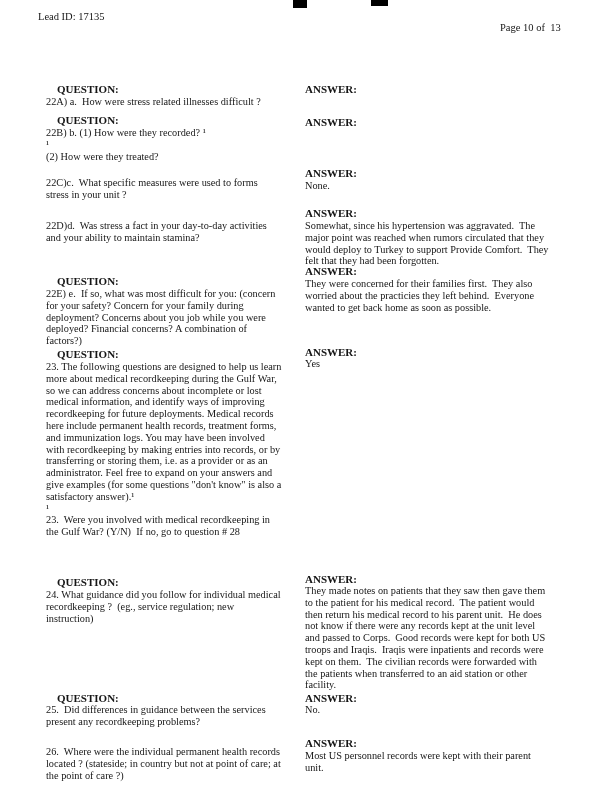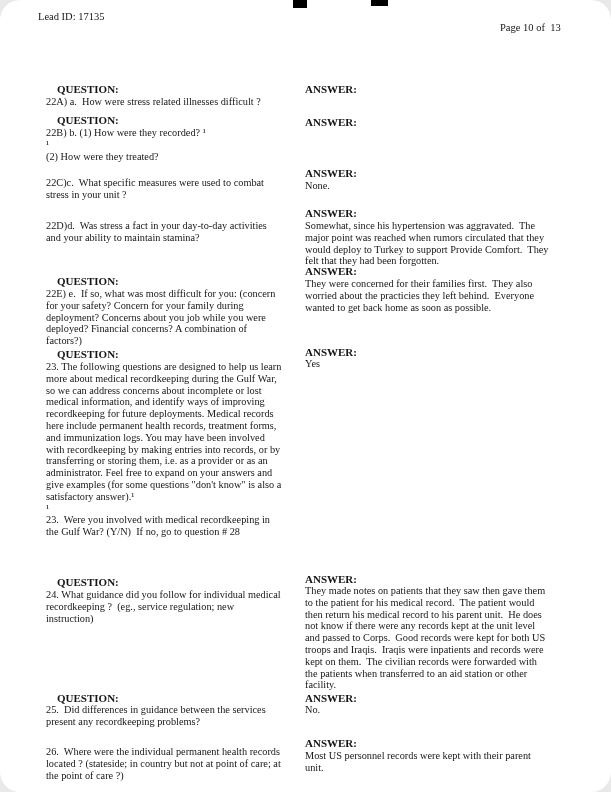--- a/index.html
+++ b/index.html
@@ -6,21 +6,20 @@
   html, body { background: #e9e9e9; }
   .page {
     position: relative;
     width: 611px;
     height: 792px;
     background: #ffffff;
     font-family: "Liberation Serif", serif;
     color: #161616;
     overflow: hidden;
     margin: 0 auto;
-    border-radius: 20px;
   }
   .hdr-lead {
     position: absolute; left: 38px; top: 11px;
     font-size: 10.5px; white-space: pre;
   }
   .hdr-page {
     position: absolute; left: 500px; top: 22px;
     font-size: 10.5px; white-space: pre; text-align: center;
   }
   .mark { position: absolute; background: #000; }
@@ -62,21 +61,21 @@
 
   <section>
     <div class="lbl qcol" style="top:114px">QUESTION:</div>
     <div class="txt qtxt" style="top:127px">22B) b. (1) How were they recorded? ¹
 ¹
 (2) How were they treated?</div>
     <div class="lbl acol" style="top:116px">ANSWER:</div>
   </section>
 
   <section>
-    <div class="txt qtxt" style="top:177px">22C)c.  What specific measures were used to combat
+    <div class="txt qtxt" style="top:177px">22C)c.  What specific measures were used to forms
 stress in your unit ?</div>
     <div class="lbl acol" style="top:167px">ANSWER:</div>
     <div class="txt acol" style="top:180px">None.</div>
   </section>
 
   <section>
     <div class="txt qtxt" style="top:220px">22D)d.  Was stress a fact in your day-to-day activities
 and your ability to maintain stamina?</div>
     <div class="lbl acol" style="top:207px">ANSWER:</div>
     <div class="txt acol" style="top:220px">Somewhat, since his hypertension was aggravated.  The

